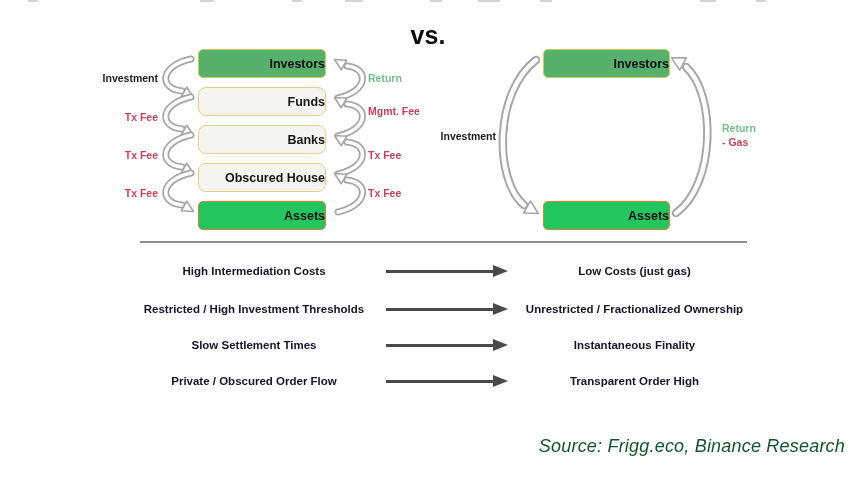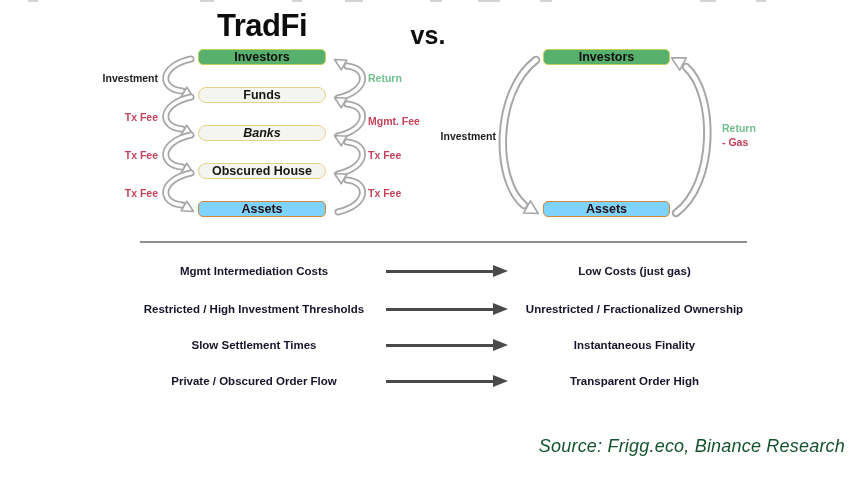--- a/index.html
+++ b/index.html
@@ -20,29 +20,29 @@
   }
 
   .overlay{position:absolute;left:0;top:0;width:865px;height:483px;pointer-events:none;}
   .ribbon-outer{fill:none;stroke:#a6a6a6;stroke-width:7;stroke-linecap:round;}
   .ribbon-inner{fill:none;stroke:#fdfdfd;stroke-width:3.6;stroke-linecap:round;}
   .ribbon-outer.big{stroke-width:8.5;}
   .ribbon-inner.big{stroke-width:4.6;}
   .ribbon-head{fill:#ffffff;stroke:#a6a6a6;stroke-width:1.6;stroke-linejoin:round;}
 
   .fbox{
-    position:absolute;width:128px;height:16px;border-radius:5px;border:1.7px solid;
-    display:flex;align-items:center;justify-content:center;
+    position:absolute;width:128px;height:29px;border-radius:5px;border:1.7px solid;
+    display:flex;align-items:center;justify-content:flex-end;
     font-size:12.5px;font-weight:700;box-sizing:border-box;
   }
   .fbox.tradfi{left:198px;}
   .fbox.defi{left:543px;width:127px;}
   .box-green{background:#58b06d;border-color:#c6ce5d;color:#101010;}
   .box-neutral{background:#f4f4f1;border-color:#e6d088;color:#161616;border-radius:8px;}
-  .box-red{background:#7dd3fc;border-color:#d4853e;color:#231015;}
+  .box-red{background:#22c55e;border-color:#d4853e;color:#231015;}
 
   .flow-label{position:absolute;font-size:10.5px;font-weight:700;line-height:13px;white-space:nowrap;}
   .flow-label.rightcol{left:368px;}
   .flow-label.leftcol{left:78px;width:80px;text-align:right;}
   .lbl-black{color:#1c1c1c;}
   .lbl-red{color:#c2435a;}
   .lbl-green{color:#72bf8e;}
 
   .defi-investment{position:absolute;left:416px;width:80px;top:130px;text-align:right;
     font-size:10.5px;font-weight:700;color:#1c1c1c;}
@@ -77,21 +77,20 @@
     <span class="remnant-mark" style="left:200px;width:14px;"></span>
     <span class="remnant-mark" style="left:292px;width:10px;"></span>
     <span class="remnant-mark" style="left:345px;width:18px;"></span>
     <span class="remnant-mark" style="left:430px;width:12px;"></span>
     <span class="remnant-mark" style="left:478px;width:22px;"></span>
     <span class="remnant-mark" style="left:540px;width:12px;"></span>
     <span class="remnant-mark" style="left:700px;width:16px;"></span>
     <span class="remnant-mark" style="left:756px;width:10px;"></span>
   </div>
 
-  <div class="title" style="left:262px;">TradFi</div>
   <div class="vs">vs.</div>
 
   <svg class="overlay" viewBox="0 0 865 483" aria-hidden="true">
 
     <g>
       <path class="ribbon-outer" d="M191 59 C159 66 159 89 182 91"></path>
       <path class="ribbon-inner" d="M191 59 C159 66 159 89 182 91"></path>
       <polygon class="ribbon-head" points="0,-5.5 11,0 0,5.5" transform="translate(184,92) rotate(30)"></polygon>
     </g>
     <g>
@@ -143,58 +142,58 @@
       <polygon class="ribbon-head" points="0,-7 13,0 0,7" transform="translate(683,64) rotate(-152)"></polygon>
     </g>
   </svg>
 
   <div class="fbox tradfi box-green" style="top:49px;">
       <span>Investors</span>
     </div>
   <div class="fbox tradfi box-neutral" style="top:87px;">
       <span>Funds</span>
     </div>
-  <div class="fbox tradfi box-neutral" style="top:125px;font-style:italic;">
+  <div class="fbox tradfi box-neutral" style="top:125px;">
       <span>Banks</span>
     </div>
   <div class="fbox tradfi box-neutral" style="top:163px;">
       <span>Obscured House</span>
     </div>
   <div class="fbox tradfi box-red" style="top:201px;">
       <span>Assets</span>
     </div>
 
   <div class="flow-label leftcol lbl-black" style="top:72px;">Investment</div>
   <div class="flow-label leftcol lbl-red" style="top:111px;">Tx Fee</div>
   <div class="flow-label leftcol lbl-red" style="top:149px;">Tx Fee</div>
   <div class="flow-label leftcol lbl-red" style="top:187px;">Tx Fee</div>
 
   <div class="flow-label rightcol lbl-green" style="top:72px;">Return</div>
-  <div class="flow-label rightcol lbl-red" style="top:115px;">Mgmt. Fee</div>
+  <div class="flow-label rightcol lbl-red" style="top:105px;">Mgmt. Fee</div>
   <div class="flow-label rightcol lbl-red" style="top:149px;">Tx Fee</div>
   <div class="flow-label rightcol lbl-red" style="top:187px;">Tx Fee</div>
 
   <div class="fbox defi box-green" style="top:49px;">
       <span>Investors</span>
     </div>
   <div class="fbox defi box-red" style="top:201px;">
       <span>Assets</span>
     </div>
 
   <div class="defi-investment">Investment</div>
   <div class="defi-return">
     <span class="lbl-green" style="display:block;">Return</span>
     <span class="lbl-red" style="display:block;">- Gas</span>
   </div>
 
   <div class="divider"></div>
 
   <div class="compare">
     <div class="cmp-row r1">
-      <div class="cmp-left">Mgmt Intermediation Costs</div>
+      <div class="cmp-left">High Intermediation Costs</div>
       <div class="h-arrow">
           <div class="shaft"></div>
           <div class="head"></div>
         </div>
       <div class="cmp-right">Low Costs (just gas)</div>
     </div>
     <div class="cmp-row r2">
       <div class="cmp-left">Restricted / High Investment Thresholds</div>
       <div class="h-arrow">
           <div class="shaft"></div>

